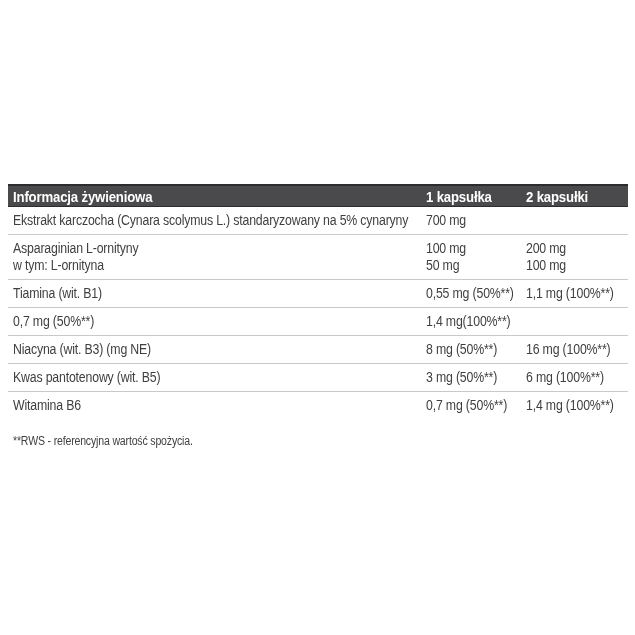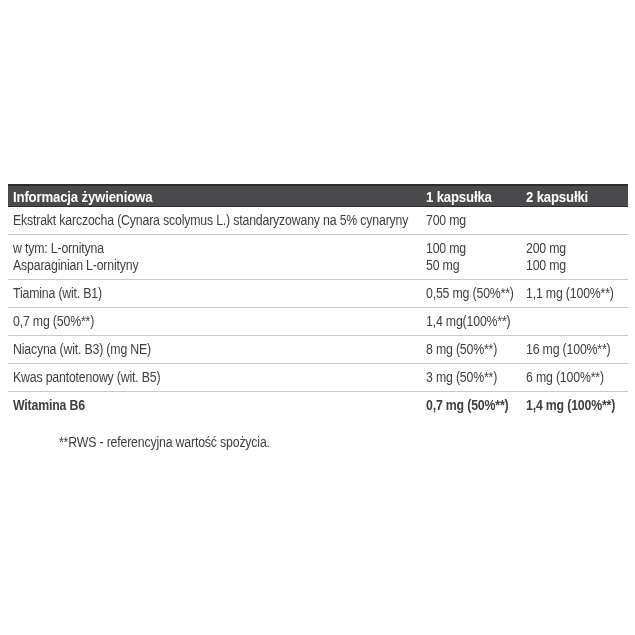--- a/index.html
+++ b/index.html
@@ -36,39 +36,38 @@
   .tbody{width:100%;}
   .trow{
     display:grid;
     grid-template-columns:413px 100px 1fr;
     padding:5px 0;
     border-bottom:1px solid var(--row-line);
     font-size:14px;
     line-height:17px;
     padding-left:5px;
   }
-  .trow:last-child{border-bottom:none;font-weight:bold;}
+  .trow:last-child{border-bottom:none;}
   .cell{overflow:visible;}
   .cell div{white-space:nowrap;}
 
   .txt{
     display:inline-block;
     transform:scaleX(0.88);
     transform-origin:0 50%;
     white-space:nowrap;
     letter-spacing:-0.2px;
   }
 
   .footnote{
     position:absolute;
     left:13px;
     top:434px;
-    font-size:14px;
+    font-size:12px;
     color:var(--text);
-    margin-left:46px;
   }
 </style>
 </head>
 <body>
 
 <div class="stage">
 
   <div class="nutri-table">
 
     <div class="thead">
@@ -87,22 +86,22 @@
         <div class="trow">
           <div class="cell">
             <div><span class="txt">Ekstrakt karczocha (Cynara scolymus L.) standaryzowany na 5% cynaryny</span></div>
           </div>
           <div class="cell">
             <div><span class="txt">700 mg</span></div>
           </div>
         </div>
         <div class="trow">
           <div class="cell">
+            <div><span class="txt">Asparaginian L-ornityny</span></div>
             <div><span class="txt">w tym: L-ornityna</span></div>
-            <div><span class="txt">Asparaginian L-ornityny</span></div>
           </div>
           <div class="cell">
             <div><span class="txt">100 mg</span></div>
             <div><span class="txt">50 mg</span></div>
           </div>
           <div class="cell">
             <div><span class="txt">200 mg</span></div>
             <div><span class="txt">100 mg</span></div>
           </div>
         </div>

